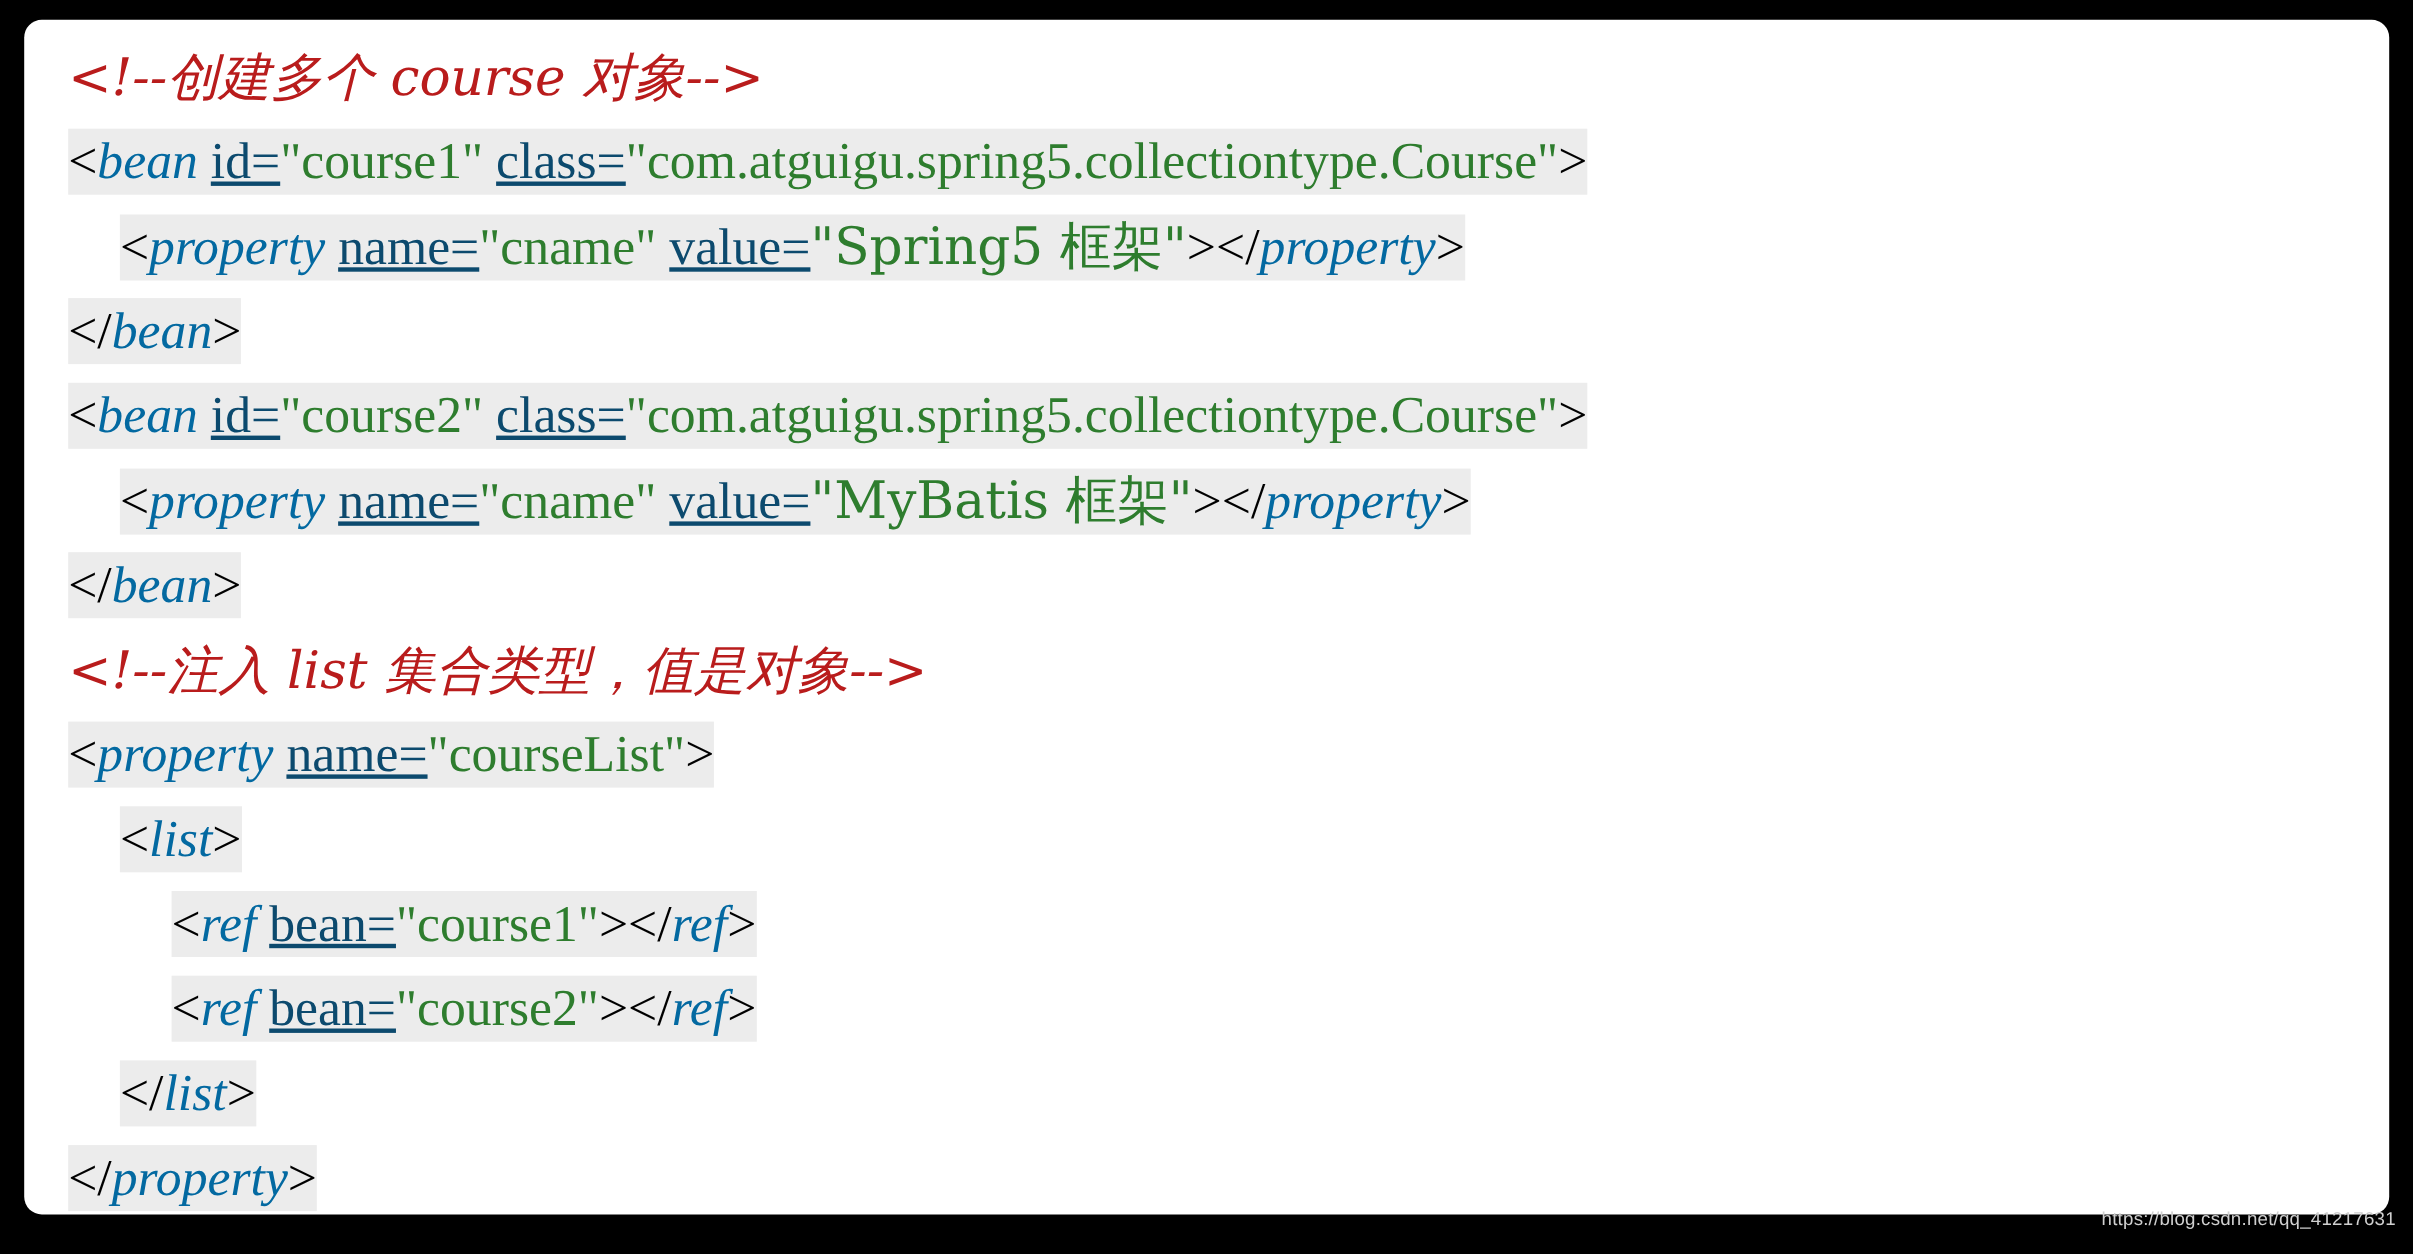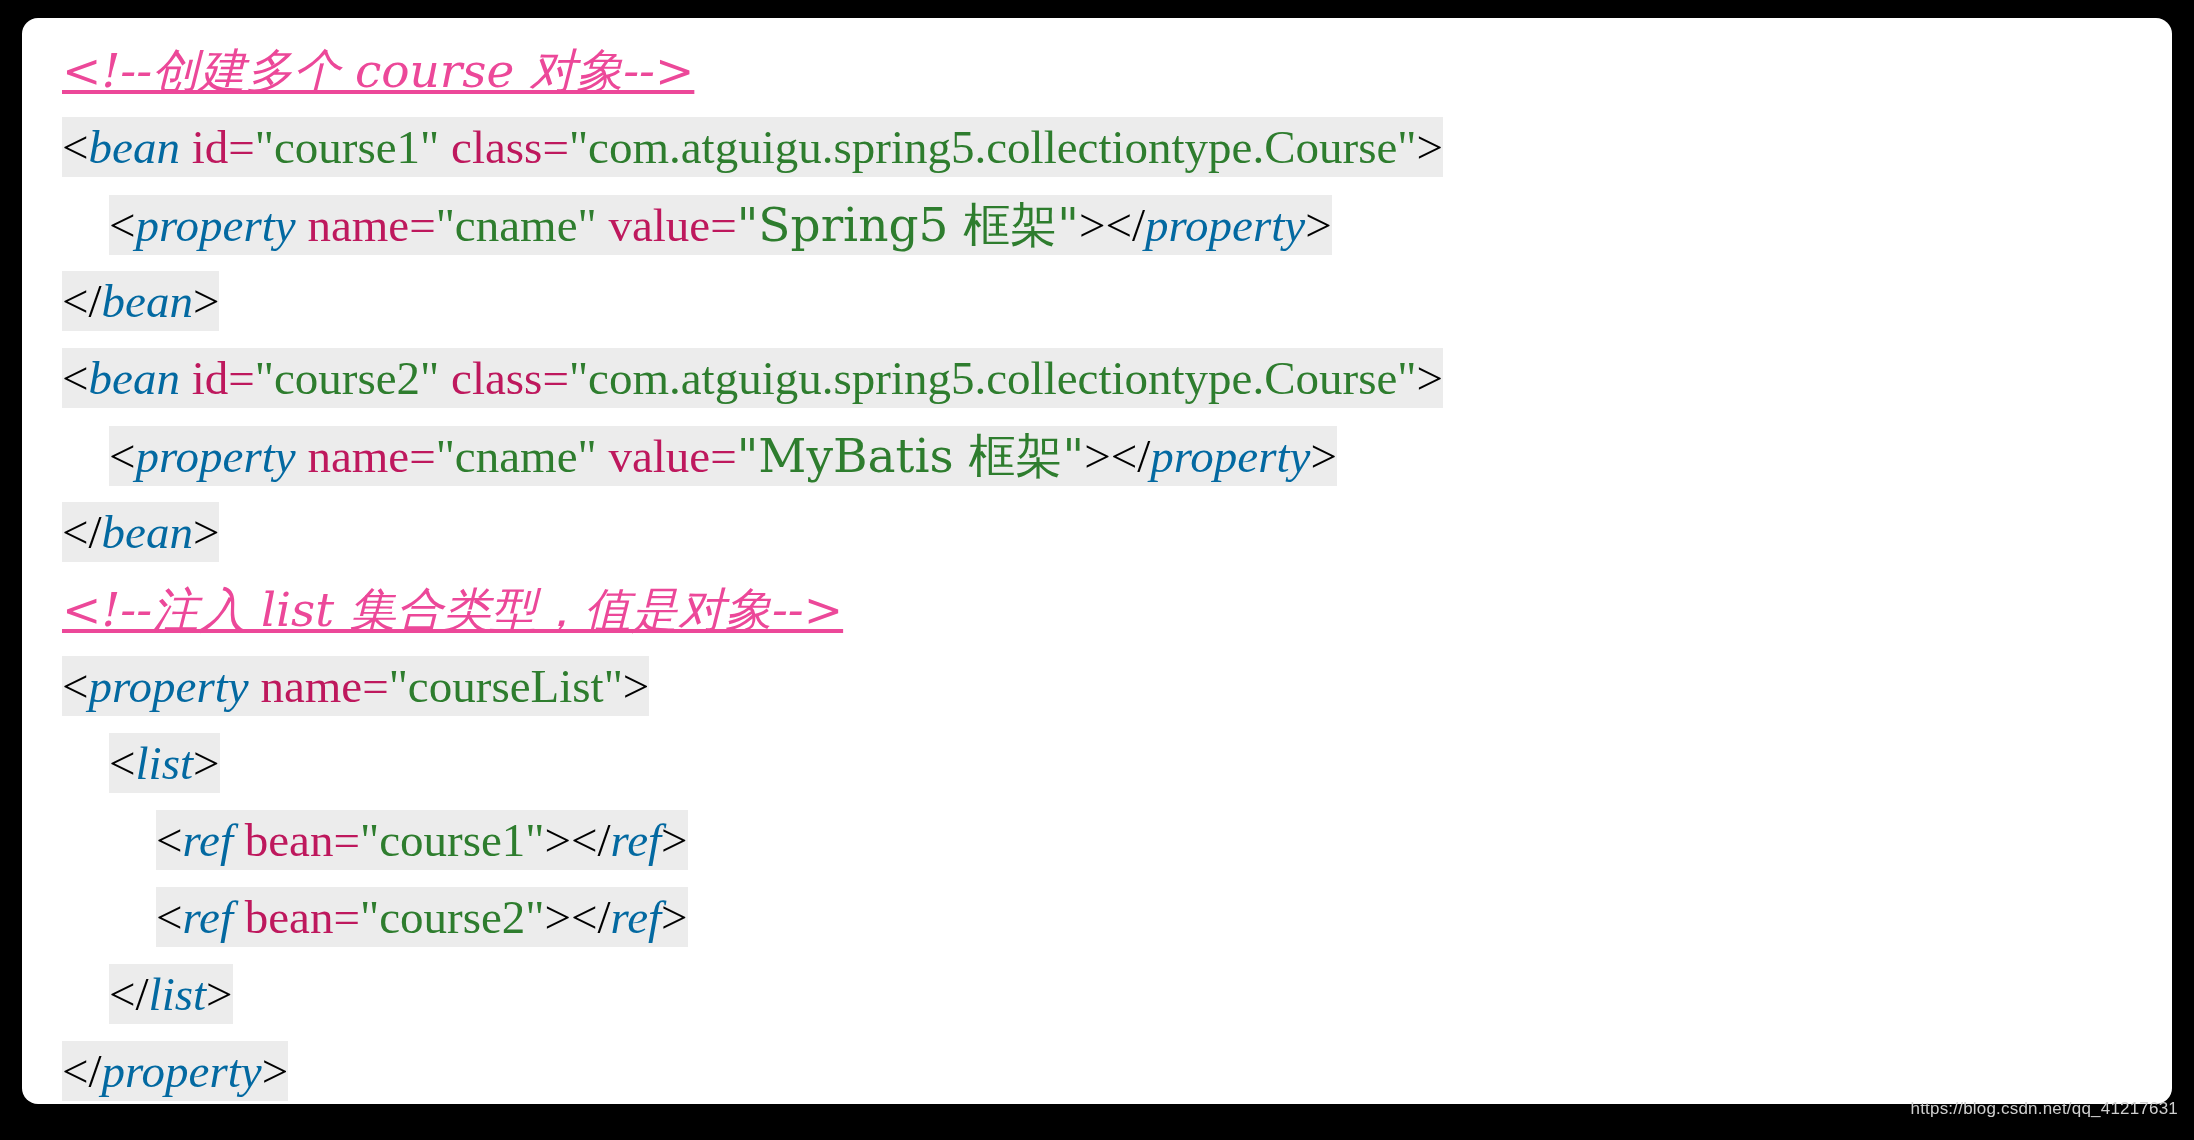--- a/index.html
+++ b/index.html
@@ -60,27 +60,26 @@
     white-space: pre;
   }
   .hl {
     background: #ececec;
     padding: 4px 0 4px 0;
   }
 
   
   .punc      { color: #000000; }
   .tag       { color: #0369a1; font-style: italic; }
-  .attr      { color: #be185d; }
+  .attr      { color: #0c4a6e; text-decoration: underline; }
   .val       { color: #2e7d2e; }
   .comment   {
-    color: #ec4899;
+    color: #b91c1c;
     font-style: italic;
     font-family: "Liberation Serif", "DejaVu Serif", serif;
-    text-decoration: underline;
   }
   .cjk { font-family: "DejaVu Serif", "Liberation Serif", serif; }
 
   #watermark {
     position: absolute;
     right: 16px;
     bottom: 21px;
     font-family: "Liberation Sans", sans-serif;
     font-size: 17px;
     color: #cfcfcf;

